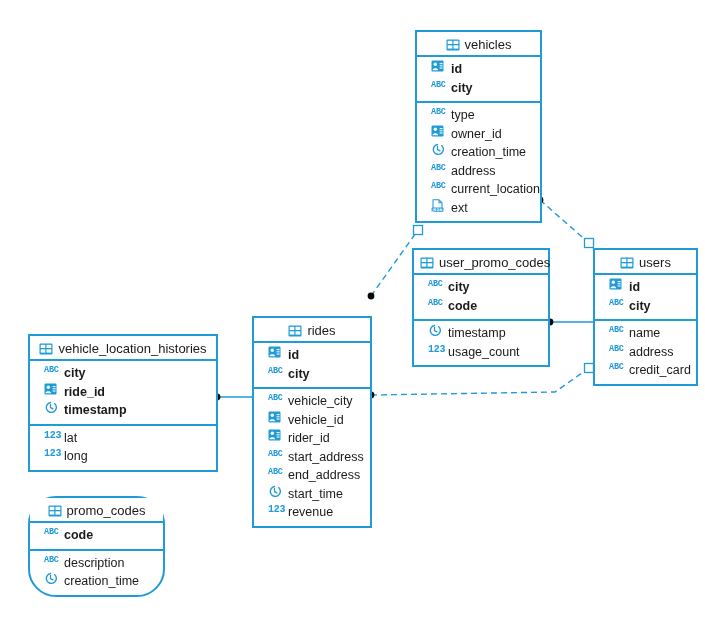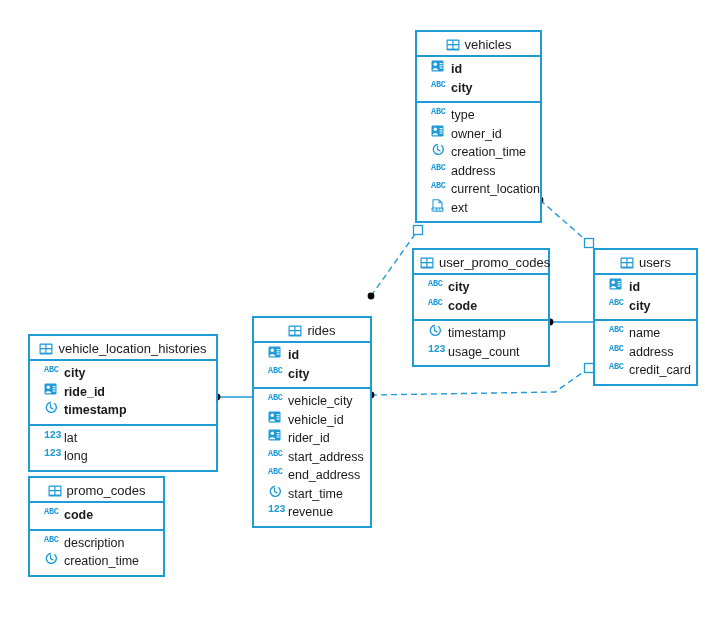--- a/index.html
+++ b/index.html
@@ -401,21 +401,21 @@
           <div class="field">
             <span class="ficon num">123</span>
             <span class="fname">lat</span>
           </div>
           <div class="field">
             <span class="ficon num">123</span>
             <span class="fname">long</span>
           </div>
         </div>
       </div>
-      <div class="entity" style="left: 28px; top: 476px; width: 137px;">
+      <div class="entity" style="left: 28px; top: 496px; width: 137px; border-radius: 28px;">
         <div class="entity-header"><span class="tbl-icon"><svg width="14" height="12" viewBox="0 0 14 12">
               <rect x="0.5" y="0.5" width="13" height="11" rx="1" fill="#1f9bd8"></rect>
               <rect x="1.7" y="1.8" width="4.6" height="3.2" fill="#ffffff"></rect>
               <rect x="7.5" y="1.8" width="4.8" height="3.2" fill="#ffffff"></rect>
               <rect x="1.7" y="6.3" width="4.6" height="3.3" fill="#ffffff"></rect>
               <rect x="7.5" y="6.3" width="4.8" height="3.3" fill="#ffffff"></rect>
             </svg></span><span>promo_codes</span></div>
         <div class="entity-section keys">
           <div class="field pk">
             <span class="ficon abc">ABC</span>

